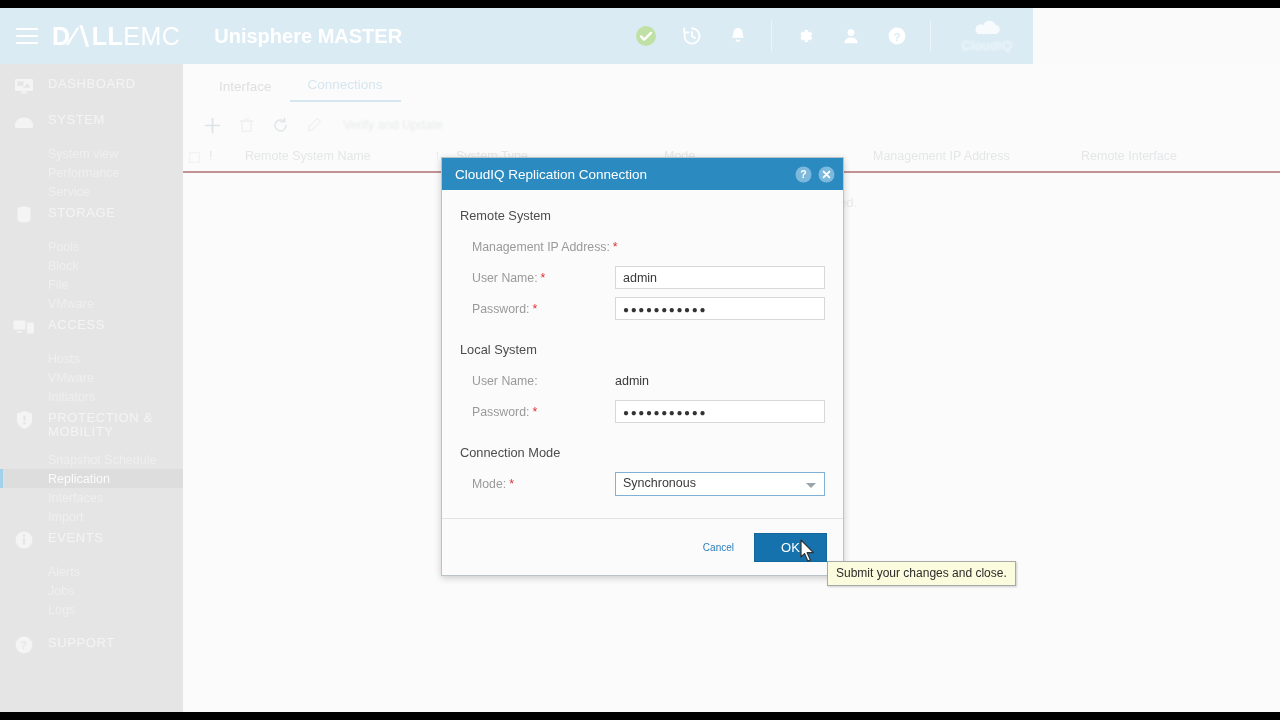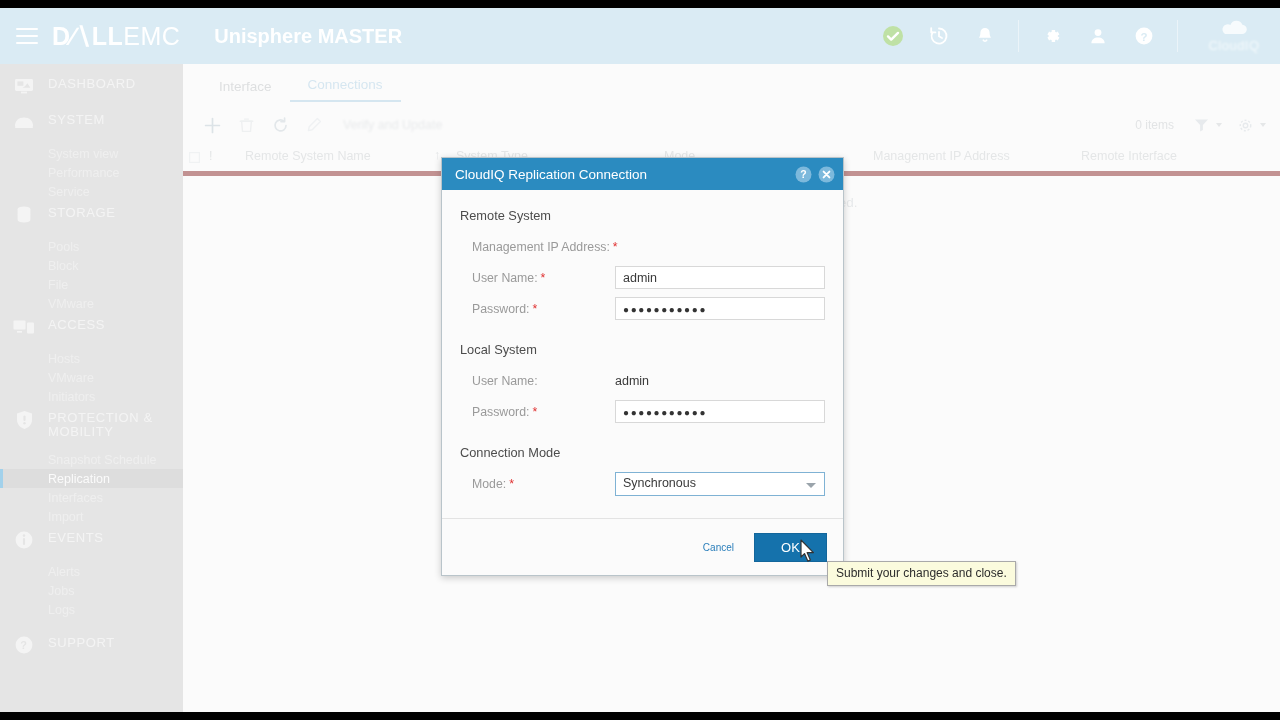--- a/index.html
+++ b/index.html
@@ -20,21 +20,21 @@
     position: absolute;
     left: 0; top: 8px;
     width: 1280px; height: 704px;
     background: #f4f4f4;
     overflow: hidden;
   }
 
   
   #header {
     position: absolute; left: 0; top: 0;
-    width: 1280px; height: 56px;
+    width: 1033px; height: 56px;
     background: #b2d6e8;
     display: flex; align-items: center;
   }
   .hamburger {
     width: 22px; height: 16px;
     margin-left: 16px; margin-right: 14px;
     display: flex; flex-direction: column; justify-content: space-between;
     cursor: pointer;
   }
   .hamburger span { display: block; height: 2px; background: #ffffff; border-radius: 1px; }
@@ -151,21 +151,21 @@
   .items-count { font-size: 12px; color: #c2c6c9; margin-right: 14px; white-space: nowrap; }
   .tb-right .tb-btn { width: 26px; }
   .caret-sm {
     width: 0; height: 0;
     border-left: 3.5px solid transparent; border-right: 3.5px solid transparent;
     border-top: 4px solid #c8ccd0; margin-left: 2px;
   }
   .col-head {
     position: absolute; left: 0; top: 80px;
     width: 1097px; height: 27px;
-    border-bottom: 5px solid #7f1d1d;
+    border-bottom: 2px solid #7f1d1d;
     font-size: 12.5px; color: #c7cbcd;
   }
   .col-head .c {
     position: absolute; top: 5px; white-space: nowrap;
   }
   .empty-msg {
     position: absolute; left: 0; top: 118px;
     width: 1097px;
     text-align: center; color: #cdd1d4;
     font-size: 13.5px; line-height: 42px;
@@ -527,36 +527,20 @@
             </svg>
         </div>
         <div class="tb-btn">
           <svg width="16" height="16" viewBox="0 0 16 16">
               <path d="M11.4 1.6l3 3-8.2 8.2-3.8.8.8-3.8z" fill="none" stroke="#dde2e5" stroke-width="1.4" stroke-linejoin="round"></path>
             </svg>
         </div>
         <div class="tb-text">Verify and Update</div>
       </div>
 
-      <div class="tb-right">
-        <span class="items-count">0 items</span>
-        <div class="tb-btn">
-          <svg width="15" height="14" viewBox="0 0 15 14">
-              <path d="M1 1.4h13l-5.1 5.6v5.1l-2.8 1.4V7z" fill="#cdd4d9"></path>
-            </svg>
-        </div>
-        <div class="caret-sm"></div>
-        <div class="tb-btn" style="margin-left:10px;">
-          <svg width="15" height="15" viewBox="0 0 16 16">
-              <circle cx="8" cy="8" r="2.4" fill="none" stroke="#cdd4d9" stroke-width="1.5"></circle>
-              <circle cx="8" cy="8" r="5.6" fill="none" stroke="#cdd4d9" stroke-width="1.5" stroke-dasharray="2.2 1.9"></circle>
-            </svg>
-        </div>
-        <div class="caret-sm"></div>
-      </div>
 
       <div class="col-head">
         <span class="c" style="left:6px;top:8px;">
           <svg width="11" height="11" viewBox="0 0 11 11">
               <rect x="0.6" y="0.6" width="9.8" height="9.8" fill="none" stroke="#dfe3e6" stroke-width="1.2"></rect>
             </svg>
         </span>
         <span class="c" style="left:26px;">!</span>
         <span class="c" style="left:62px;">Remote System Name</span>
         <span class="c" style="left:251px;top:4px;color:#c7cbcd;">↑</span>

